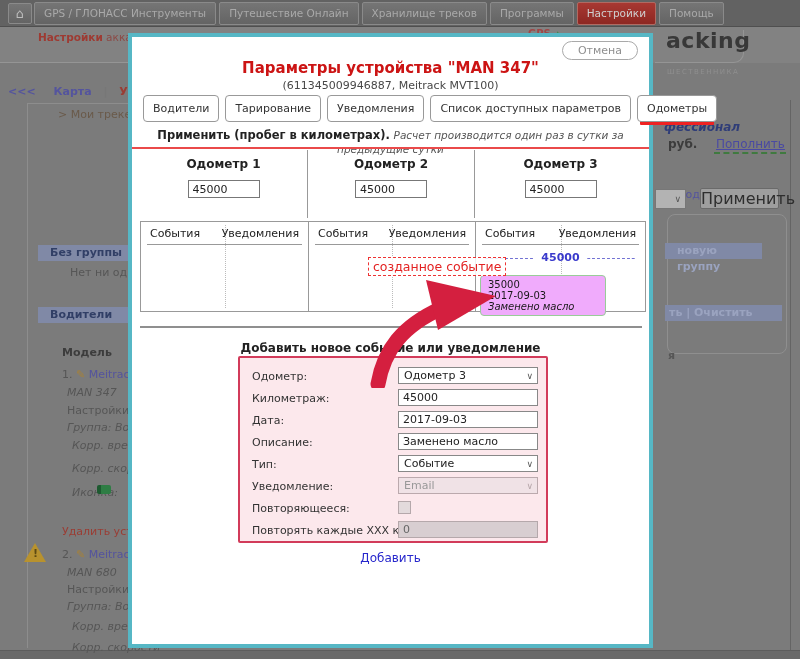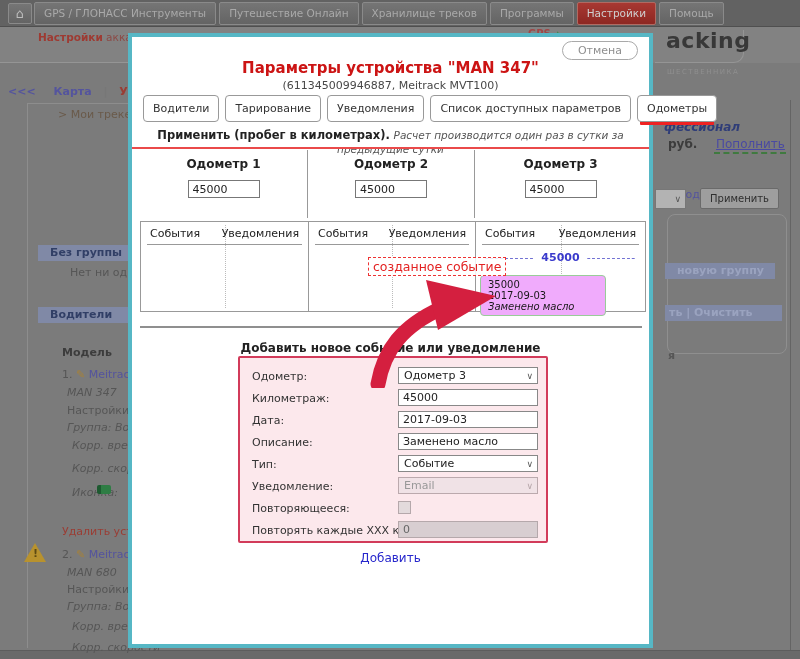--- a/index.html
+++ b/index.html
@@ -40,21 +40,21 @@
 
   .logo-big { font-size:22px; font-weight:bold; color:#383838; letter-spacing:0.5px; }
   .logo-sub { font-size:7px; color:#8f8f8f; letter-spacing:1.5px; }
   .gps-frag { font-size:10px; font-weight:bold; color:#a04646; }
   .gps-tri { color:#3f8a4a; font-size:9px; }
   .plan-frag { font-size:12px; font-weight:bold; font-style:italic; color:#2f3d78; }
   .rub-frag { font-size:12px; font-weight:bold; color:#3c3c3c; }
   .topup-link { font-size:12px; color:#4a4aa2; text-decoration:underline;text-align:right; }
   .topup-dash { width:72px; height:0; border-bottom:2px dashed #3f7a3f; }
   .right-box { border:1px solid #8f8f8f; border-radius:8px; }
-  .bg-btn { background:#9e9e9e; border:1px solid #6a6a6a; border-radius:2px; font-size:10px; color:#2e2e2e; text-align:center; line-height:19px; }
+  .bg-btn { background:#9e9e9e; border:1px solid #6a6a6a; border-radius:2px; font-size:16px; color:#2e2e2e; text-align:center; line-height:19px; }
   .bg-select { background:#b3b3b3; border:1px solid #777; font-size:9px; color:#555; text-align:right; line-height:18px; padding-right:4px; }
 
   
   #modal { position:absolute; left:128px; top:33px; width:525px; height:615px; background:#ffffff; border:4px solid #56b7c5; z-index:50; }
   .cancel-btn { right:11px; top:4px; border:1px solid #a9a9a9; border-radius:11px; padding:2px 15px; font-size:11px; color:#8f8f8f; background:#fff; }
   .modal-title { top:22px; left:0; width:100%; text-align:center; font-size:15px; font-weight:bold; color:#cc1414; }
   .modal-sub { top:42px; left:0; width:100%; text-align:center; font-size:11px; color:#474747; }
 
   .tabs { top:58px; left:11px; display:flex; gap:6px; }
   .tab { border:1px solid #999; border-radius:4px; padding:6px 9px; font-size:11px; color:#333; background:#fff; white-space:nowrap; }
@@ -178,21 +178,21 @@
   <div class="abs rub-frag" style="top:137px; left:668px;">руб.</div>
   <div class="abs topup-link" style="top:137px; left:716px;">Пополнить</div>
   <div class="abs topup-dash" style="top:152px; left:714px;"></div>
 
   <div class="abs bg-text bg-link" style="top:188px; left:667px;">е модели</div>
   <div class="abs right-box" style="top:214px; left:667px; width:120px; height:140px;"></div>
 
   <div class="abs bg-select" style="top:189px; left:655px; width:31px; height:20px;"><span>∨</span></div>
   <div class="abs bg-btn" style="top:188px; left:700px; width:79px; height:21px;">Применить</div>
 
-  <div class="abs bg-bar lighttext" style="top:243px; left:665px; width:110px;margin-top:20px;"><span>новую группу</span></div>
+  <div class="abs bg-bar lighttext" style="top:243px; left:665px; width:97px;"><span>новую группу</span></div>
   <div class="abs bg-bar lighttext" style="top:305px; left:665px; width:117px; padding-left:4px;"><span>ть | Очистить</span></div>
   <div class="abs bg-text" style="top:349px; left:668px; font-weight:bold;">я</div>
 </div>
 
 <div id="modal">
 
   <div class="abs cancel-btn">Отмена</div>
   <div class="abs modal-title">Параметры устройства "MAN 347"</div>
   <div class="abs modal-sub">(611345009946887, Meitrack MVT100)</div>
 

